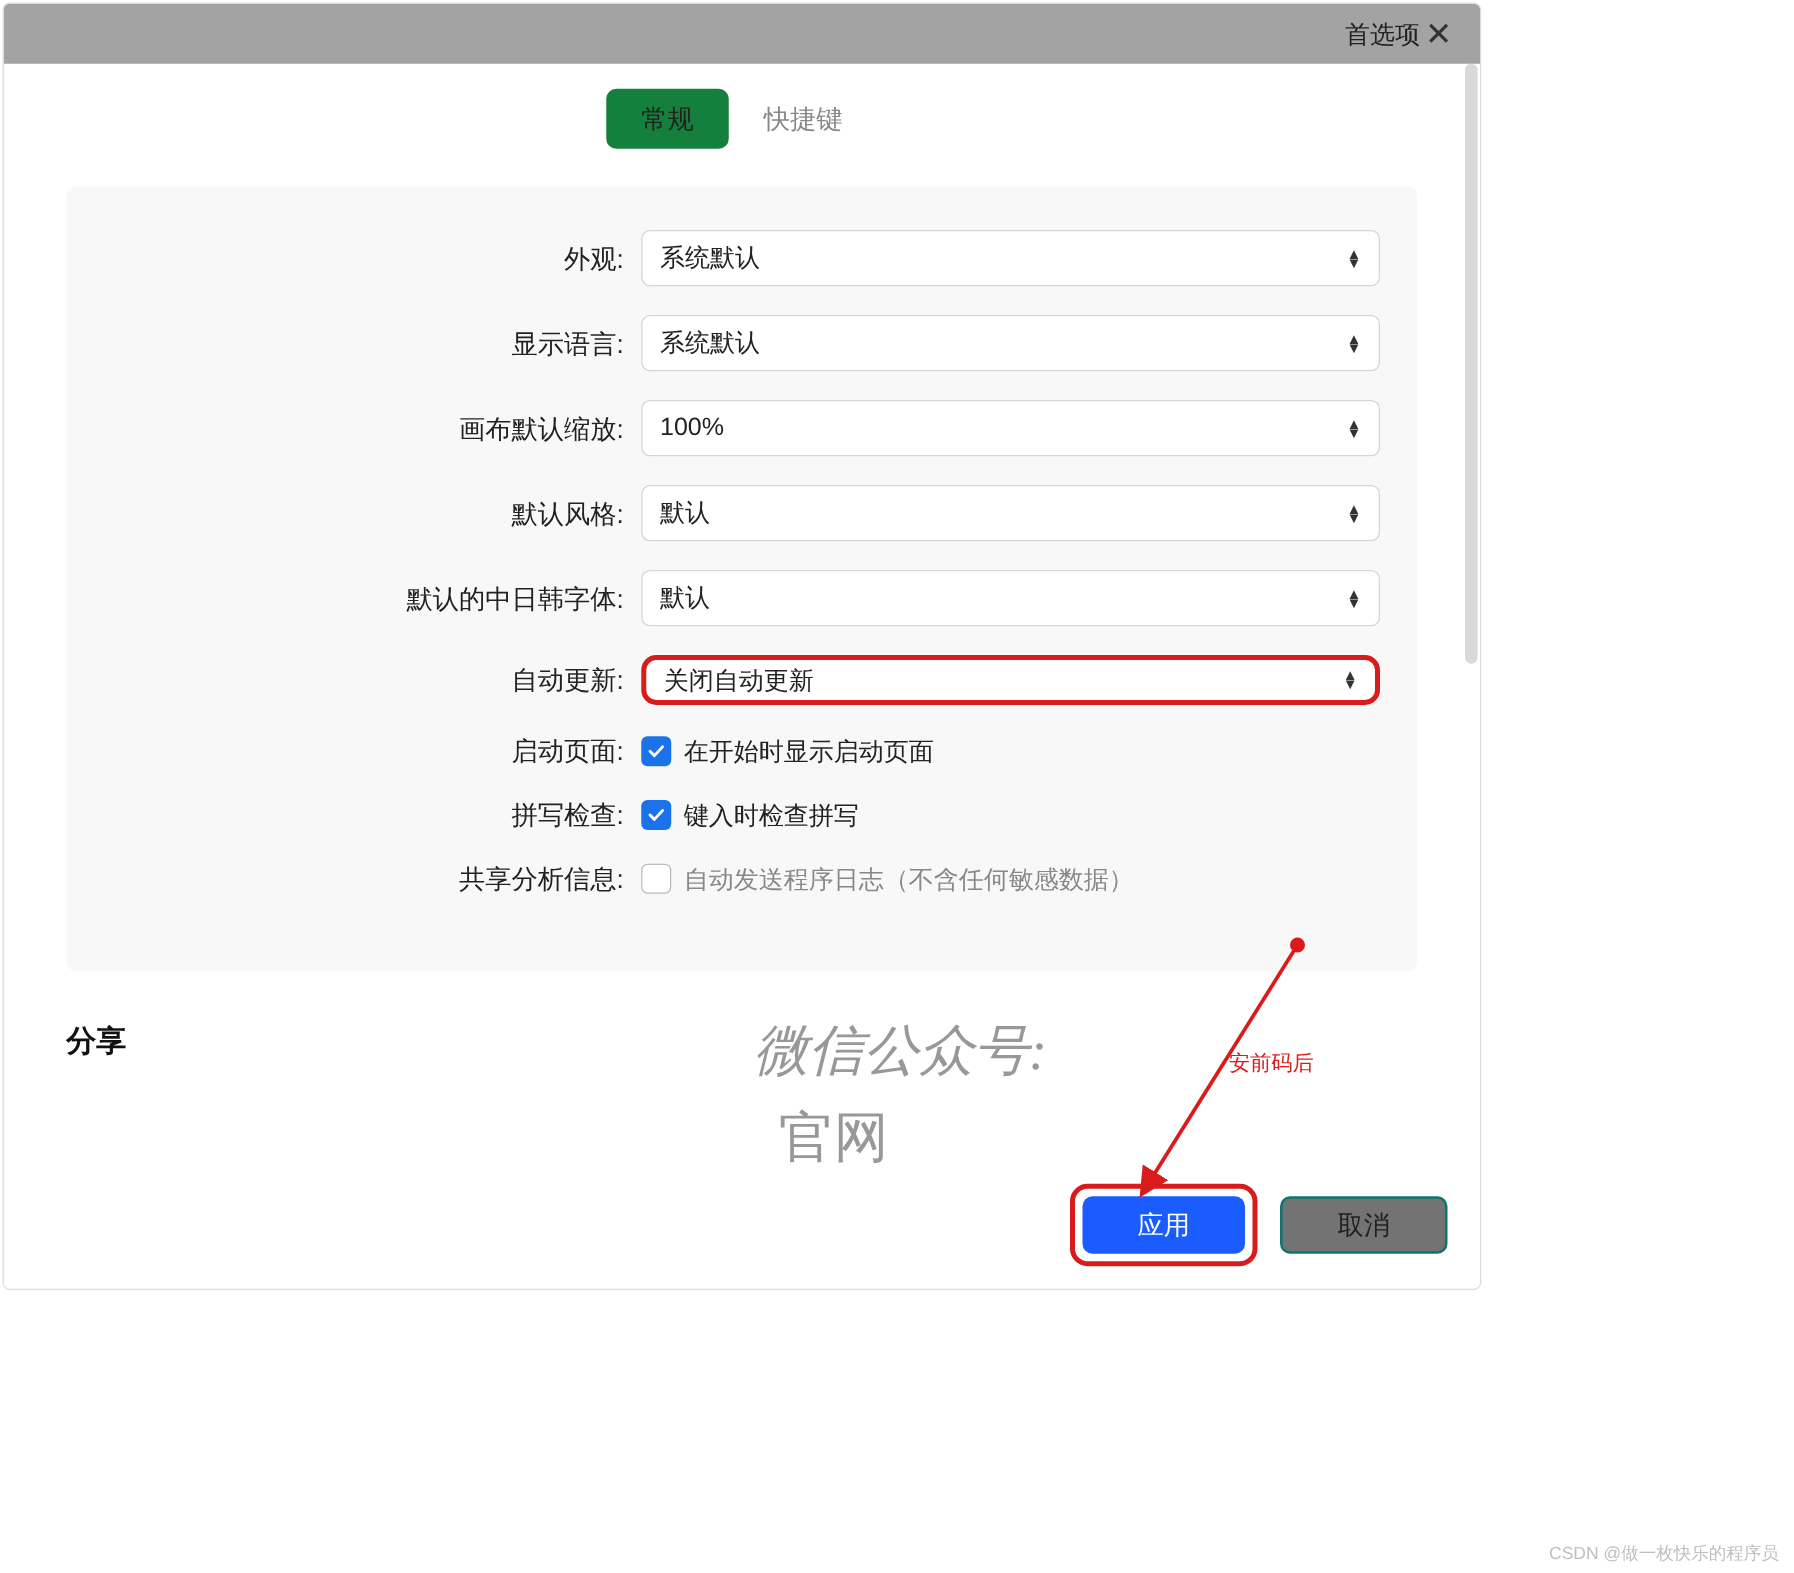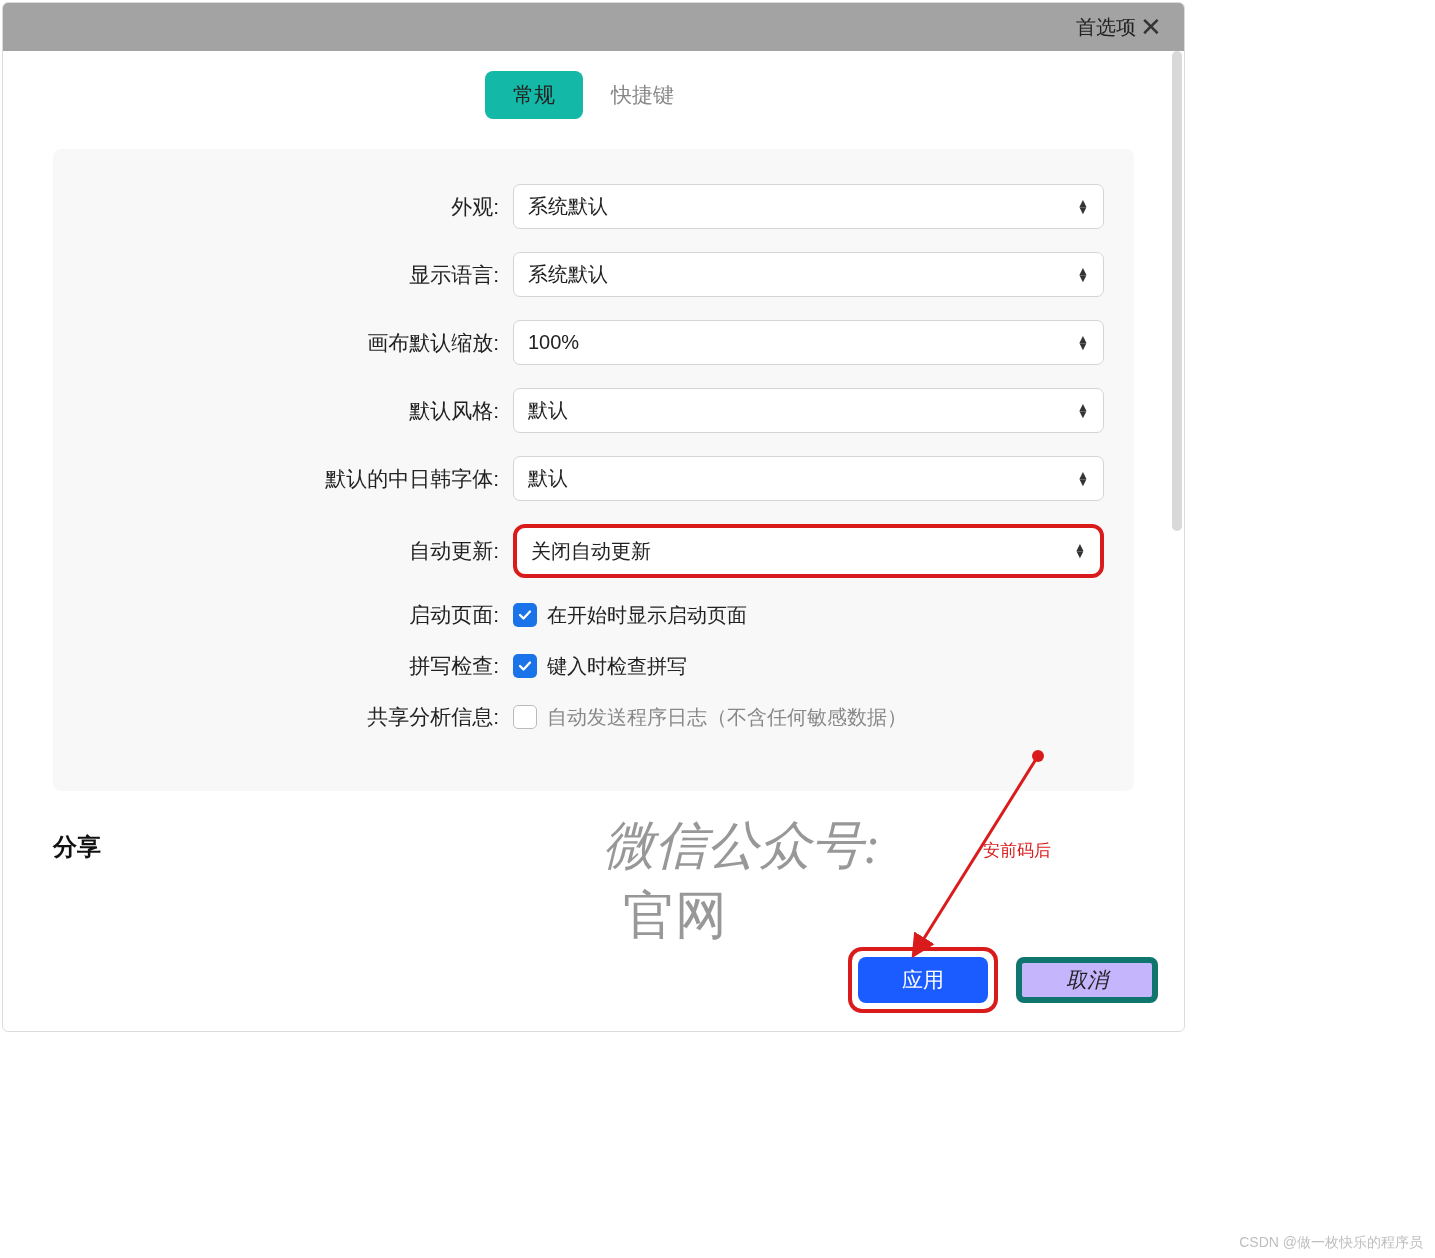--- a/index.html
+++ b/index.html
@@ -51,21 +51,21 @@
       margin-bottom: 30px;
     }
     .tab {
       padding: 10px 28px;
       font-size: 21px;
       color: #888;
       border-radius: 8px;
       cursor: pointer;
     }
     .tab.active {
-      background: #14b8a6;
+      background: #15803d;
       color: #222;
     }
     .panel {
       margin: 0 50px 30px 50px;
       background: #f8f8f8;
       border-radius: 8px;
       padding: 35px 30px 60px 30px;
     }
     .form-row {
       display: flex;
@@ -90,21 +90,21 @@
       align-items: center;
       justify-content: space-between;
       padding: 1px 14px;
       font-size: 20px;
       color: #222;
       cursor: pointer;
     }
     .select.highlight-box {
       border: 4px solid #da1b1b;
       border-radius: 12px;
-      height: 54px;
+      height: 40px;
     }
     .select-arrows {
       font-size: 12px;
       color: #333;
       line-height: 7px;
       display: flex;
       flex-direction: column;
       align-items: center;
     }
     .checkbox-wrap {
@@ -159,24 +159,23 @@
       align-items: center;
       justify-content: center;
       cursor: pointer;
       border: none;
     }
     .btn-primary {
       background: #1a5cff;
       color: #fff;
     }
     .btn-secondary {
-      background: #c4b5fd;
-      color: #222;
-      border: 6px solid #0f766e;
-      font-style: italic;
+      background: #737373;
+      color: #222;
+      border: 2px solid #0f766e;
     }
     .apply-highlight {
       border: 4px solid #da1b1b;
       border-radius: 14px;
       padding: 6px;
     }
     .arrow-annotation {
       position: absolute;
       top: 745px;
       left: 905px;
@@ -189,21 +188,21 @@
       color: #da1b1b;
       font-size: 17px;
       font-weight: 500;
     }
     .watermark {
       position: absolute;
       font-family: serif;
       font-style: italic;
       color: #555;
       opacity: 0.6;
-      font-size: 52px;
+      font-size: 44px;
       font-weight: 500;
       pointer-events: none;
     }
     .watermark1 { top: 808px; left: 600px; }
     .watermark2 { top: 878px; left: 620px; font-style: normal;}
     .csdn-mark {
       position: absolute;
       bottom: 6px;
       right: 12px;
       font-size: 14px;

